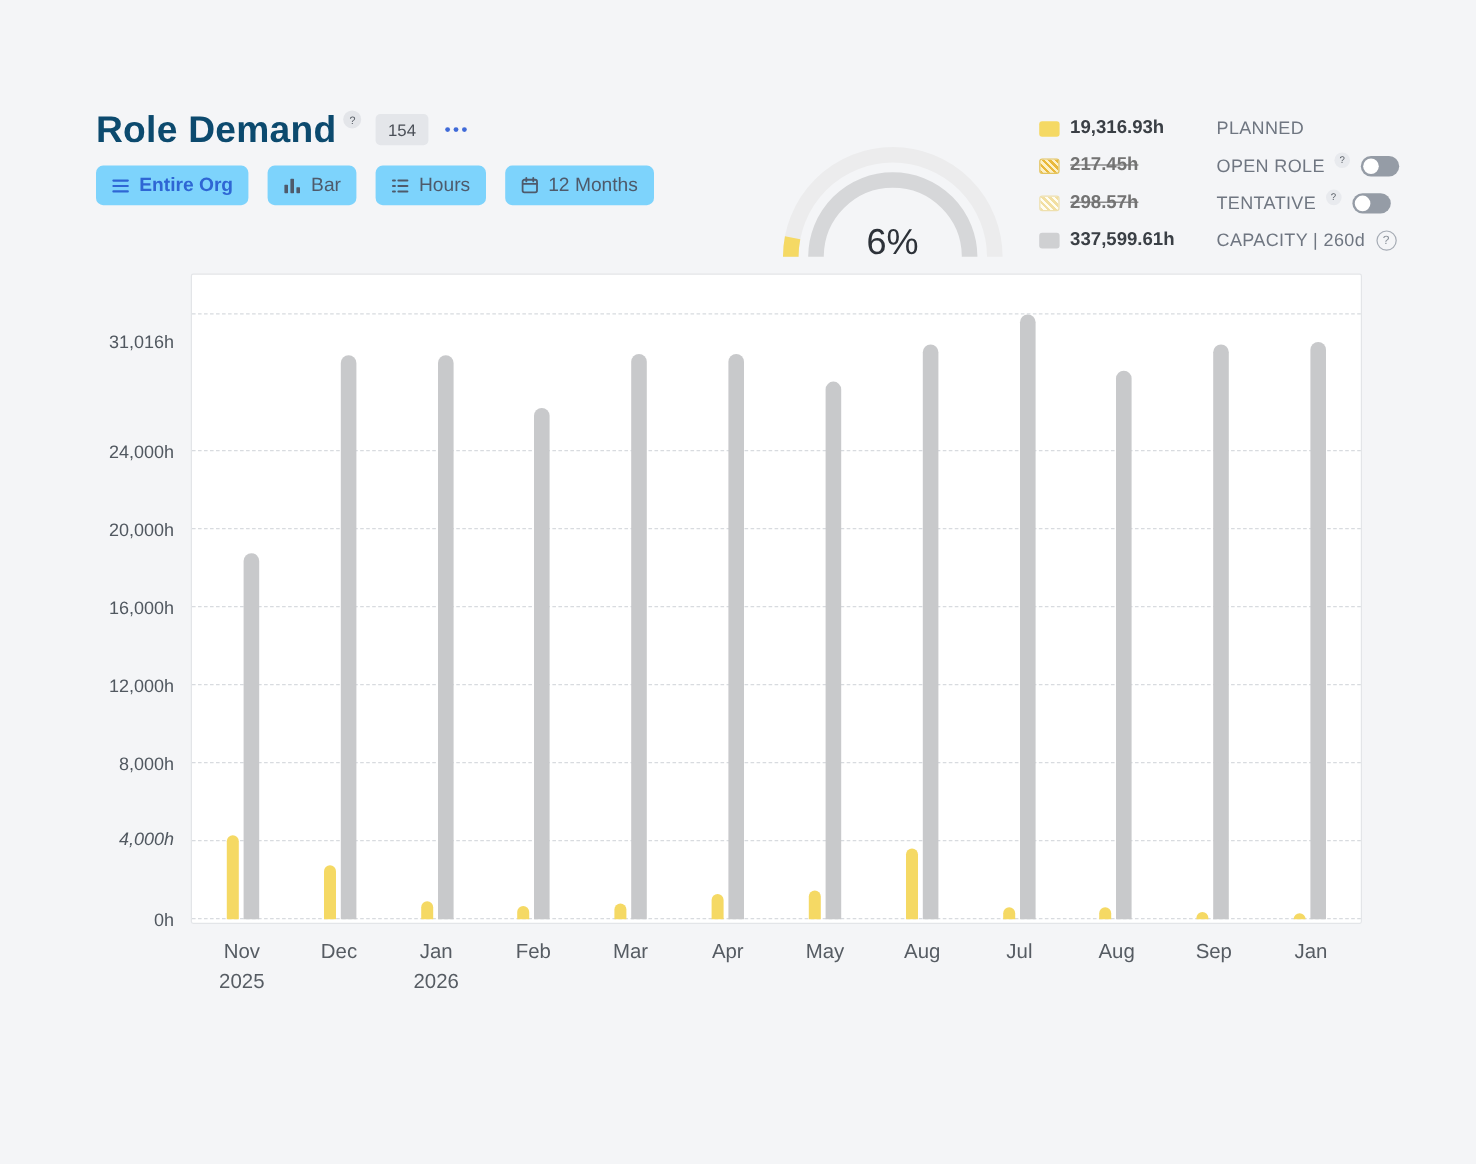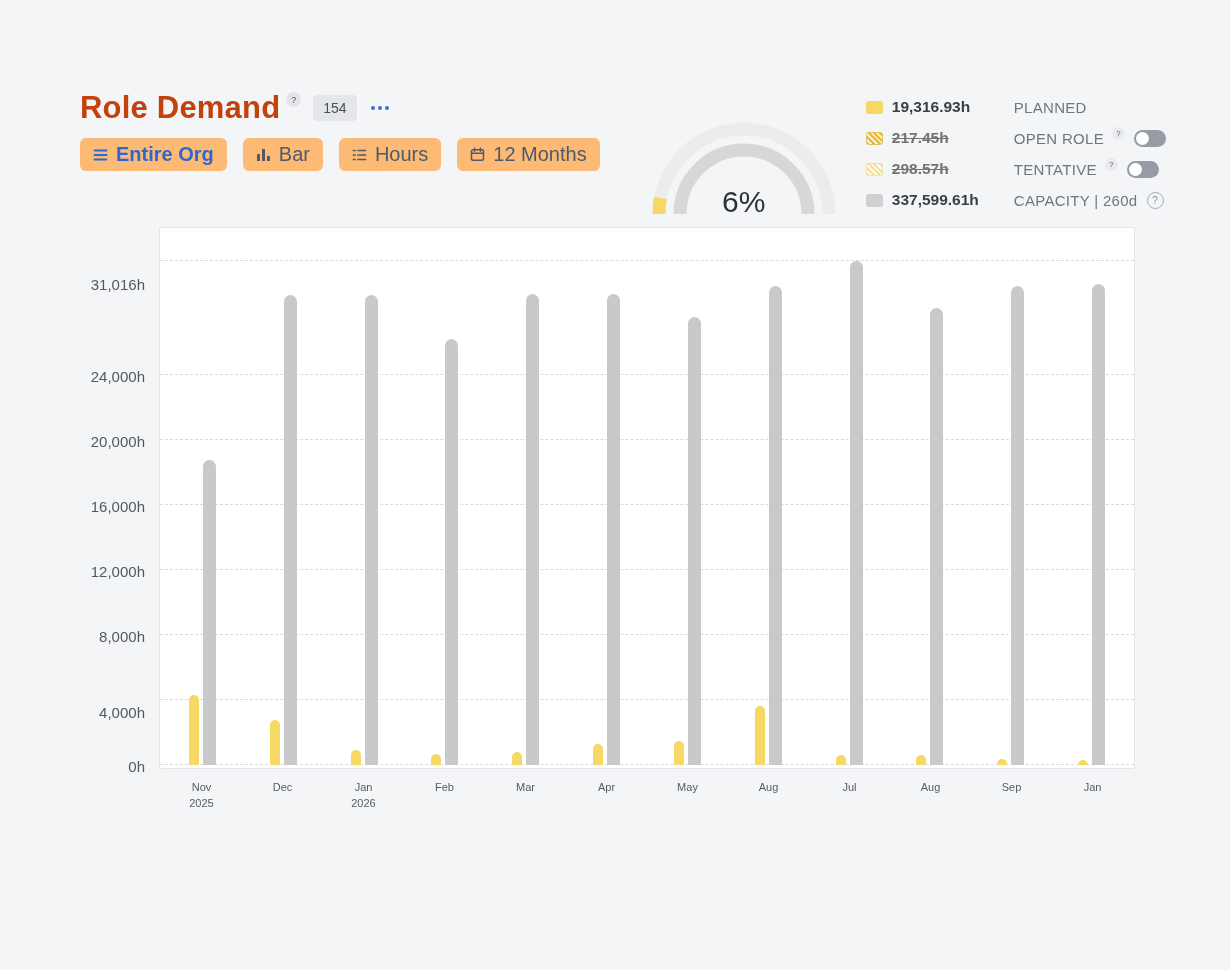--- a/index.html
+++ b/index.html
@@ -4,39 +4,39 @@
 <style>
   * { box-sizing: border-box; }
   html,body { margin:0; padding:0; width:1230px; height:970px; background:#f4f5f7;
     font-family:"Liberation Sans", sans-serif; overflow:hidden; }
   .page { position:relative; width:1230px; height:970px; }
 
   
   .header { display:flex; justify-content:space-between; align-items:flex-start;
     padding:90px 64px 0 80px; }
   .title-row { display:flex; align-items:center; gap:12px; }
-  .page-title { margin:0; font-size:31px; font-weight:700; color:#c2410c; letter-spacing:.2px; }
+  .page-title { margin:0; font-size:31px; font-weight:700; color:#0c4a6e; letter-spacing:.2px; }
   .help-sup { width:15px; height:15px; border-radius:50%; background:#e3e5e9; color:#565c64;
     font-size:9px; display:inline-flex; align-items:center; justify-content:center;
     align-self:flex-start; margin-left:-6px; margin-top:2px; cursor:pointer; }
   .count-badge { background:#e4e6ea; color:#4a4f57; font-size:14px; padding:5px 10px;
     border-radius:4px; }
   .menu-dots { display:flex; gap:3px; padding:6px 2px; cursor:pointer; border:none; background:none; }
   .menu-dots i { width:4px; height:4px; border-radius:50%; background:#3f6ad8; }
 
   .tab-group { margin-top:14px; display:inline-flex; background:#ffffff;
     border:1px solid #d8dce2; border-radius:6px; overflow:hidden; }
   .tab { padding:7px 16px; font-size:15px; color:#6a7280; background:transparent; border:none;
     cursor:pointer; line-height:17px; }
   .tab + .tab { border-left:1px solid #e7eaee; }
   .tab.active { background:#3d7ce8; color:#ffffff; border-radius:5px; border-left-color:transparent; }
 
   .chips-row { margin-top:12px; display:flex; gap:16px; }
-  .chip { display:inline-flex; align-items:center; gap:8px; background:#fdba74;
-    border:none; border-radius:6px; padding:7px 13px; font-size:20px; color:#4e5a6b;
+  .chip { display:inline-flex; align-items:center; gap:8px; background:#7dd3fc;
+    border:none; border-radius:6px; padding:7px 13px; font-size:16px; color:#4e5a6b;
     cursor:pointer; line-height:19px;text-align:center; }
   .chip svg { flex:0 0 auto; }
   .chip.primary { color:#2e66d4; font-weight:700; }
 
   
   .header-right { display:flex; align-items:flex-start; gap:24px; }
   .gauge-block { position:relative; width:196px; margin-top:26px; }
   .gauge-label { position:absolute; left:0; right:0; bottom:4px; text-align:center;
     font-size:30px; color:#2d3239; }
 
@@ -71,21 +71,21 @@
   .plot { position:relative; flex:1; height:542px; background:#ffffff;
     border:1px solid #e3e5e8; border-radius:2px; }
   .gridline { position:absolute; left:0; right:0; border-top:1px dashed #d8dbdf; }
   .bars { position:absolute; left:0; right:0; top:0; bottom:3px; display:flex;
     align-items:flex-end; padding:0 2px; }
   .bar-group { flex:1; display:flex; justify-content:center; align-items:flex-end; gap:4px; }
   .bar { cursor:pointer; }
   .bar.planned { width:10px; border-radius:5px 5px 0 0; }
   .bar.capacity { width:13px; border-radius:6.5px 6.5px 0 0; }
   .x-axis { display:flex; margin-left:79px; width:976px; padding:0 2px; margin-top:11px; }
-  .x-label { flex:1; text-align:center; font-size:11px; color:#565c63; line-height:1.45; }
+  .x-label { flex:1; text-align:center; font-size:17px; color:#565c63; line-height:1.45; }
 </style>
 </head>
 <body>
 
 <div class="page">
 
   <div class="header">
     <div class="header-left">
       <div class="title-row">
         <h1 class="page-title">Role Demand</h1>
@@ -186,21 +186,21 @@
             <span class="help-ring">?</span>
           </div>
         </div>
     </div>
   </div>
 
   <div class="chart-section">
     <div class="chart-row">
       <div class="y-axis" id="y-axis">
           <div class="y-tick" style="bottom: -6px;">0h</div>
-          <div class="y-tick" style="bottom: 48px;">4,000h</div>
+          <div class="y-tick" style="bottom: 62px; font-style: italic;">4,000h</div>
           <div class="y-tick" style="bottom: 123.997px;">8,000h</div>
           <div class="y-tick" style="bottom: 188.996px;">12,000h</div>
           <div class="y-tick" style="bottom: 253.995px; text-align: right;">16,000h</div>
           <div class="y-tick" style="bottom: 318.994px;">20,000h</div>
           <div class="y-tick" style="bottom: 383.992px;">24,000h</div>
           <div class="y-tick" style="bottom: 476px;">31,016h</div>
         </div>
       <div class="plot">
         <div id="gridlines">
             <div class="gridline" style="bottom: 3px;"></div>

